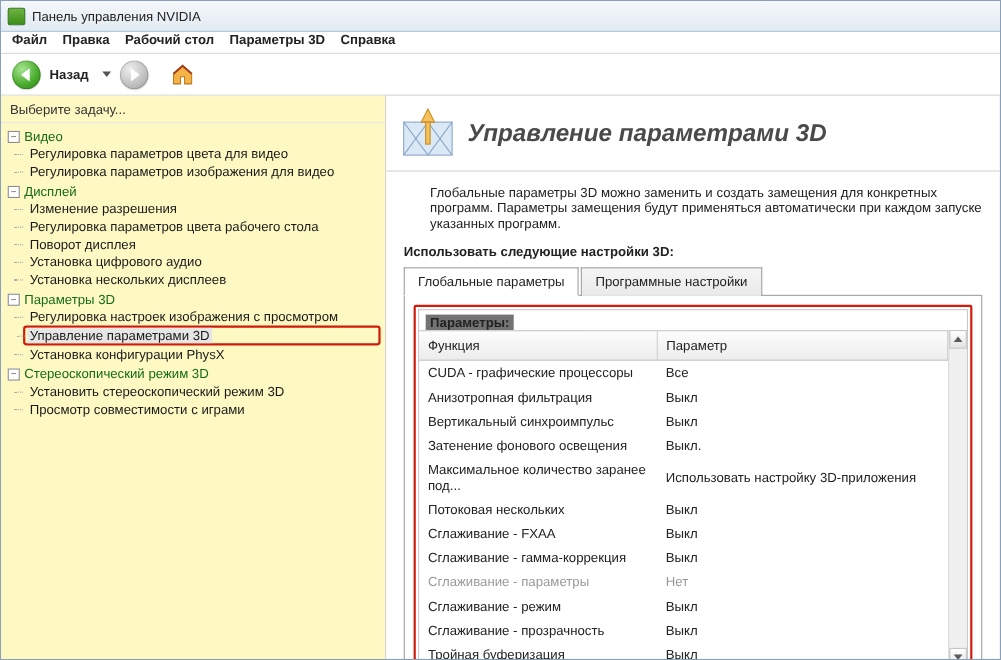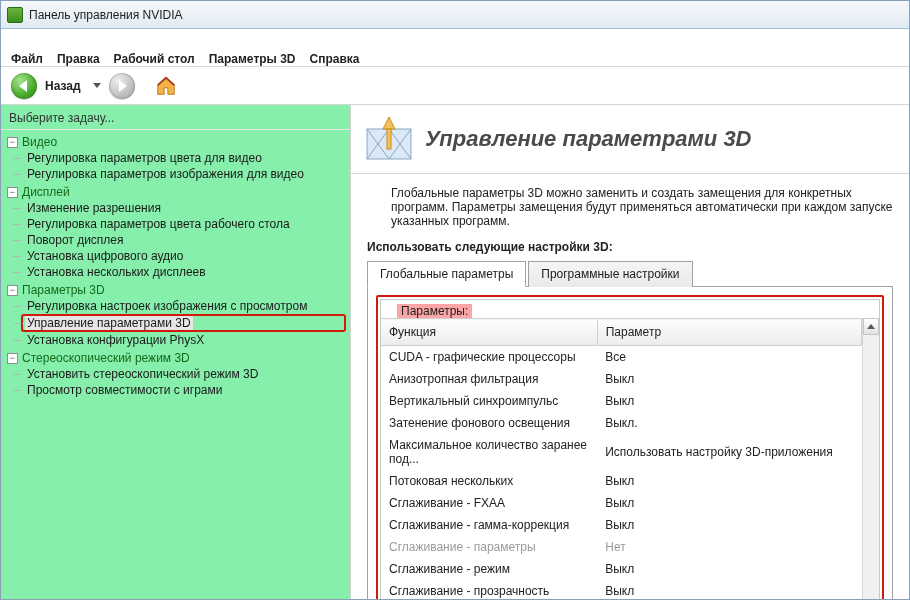--- a/index.html
+++ b/index.html
@@ -26,23 +26,23 @@
   }
   .app-icon {
     width: 16px; height: 16px;
     background: linear-gradient(#6db33f, #3c8f1a);
     border: 1px solid #276b12;
     border-radius: 2px;
   }
   .titlebar-title { color: #222; }
   
   .menubar {
-    height: 38px;
+    height: 20px;
     display: flex;
-    align-items: flex-end;
+    align-items: flex-start;
     gap: 14px;
     padding: 0 10px;
     border-bottom: 1px solid #d5d5d5;
     background: #fff;
   }
   .menu-item { font-weight: 600; color: #222; cursor: default; }
   
   .nav-toolbar {
     height: 38px;
     display: flex;
@@ -74,21 +74,21 @@
     border-right: 4px solid transparent;
     border-top: 5px solid #555;
   }
   .home-icon svg { display: block; }
 
   
   .workarea { display: flex; height: calc(600px - 26px - 22px - 38px); }
   .left-pane {
     width: 350px;
     border-right: 1px solid #d5d5d5;
-    background: #86efac;
+    background: #fef9c3;
     overflow: hidden;
   }
   .right-pane { flex: 1; overflow: hidden; }
 
   .task-label {
     padding: 6px 8px 4px;
     color: #333;
     border-bottom: 1px solid #e5e5e5;
   }
 
@@ -192,24 +192,25 @@
     border: 2px solid #d11a0a;
     border-radius: 2px;
     padding: 2px;
   }
   .param-groupbox {
     border: 1px solid #c8c8c8;
     padding: 4px 0 0 0;
   }
   .param-caption {
     margin-top: -12px;
-    margin-left: 16px;
-    background: #fca5a5;
+    margin-left: 6px;
+    background: #737373;
     padding: 0 4px;
     display: inline-block;
+    font-weight: bold;
   }
   .param-table-wrap {
     display: flex;
   }
   .param-table {
     flex: 1;
     border-collapse: collapse;
     width: 100%;
   }
   .param-table th {

